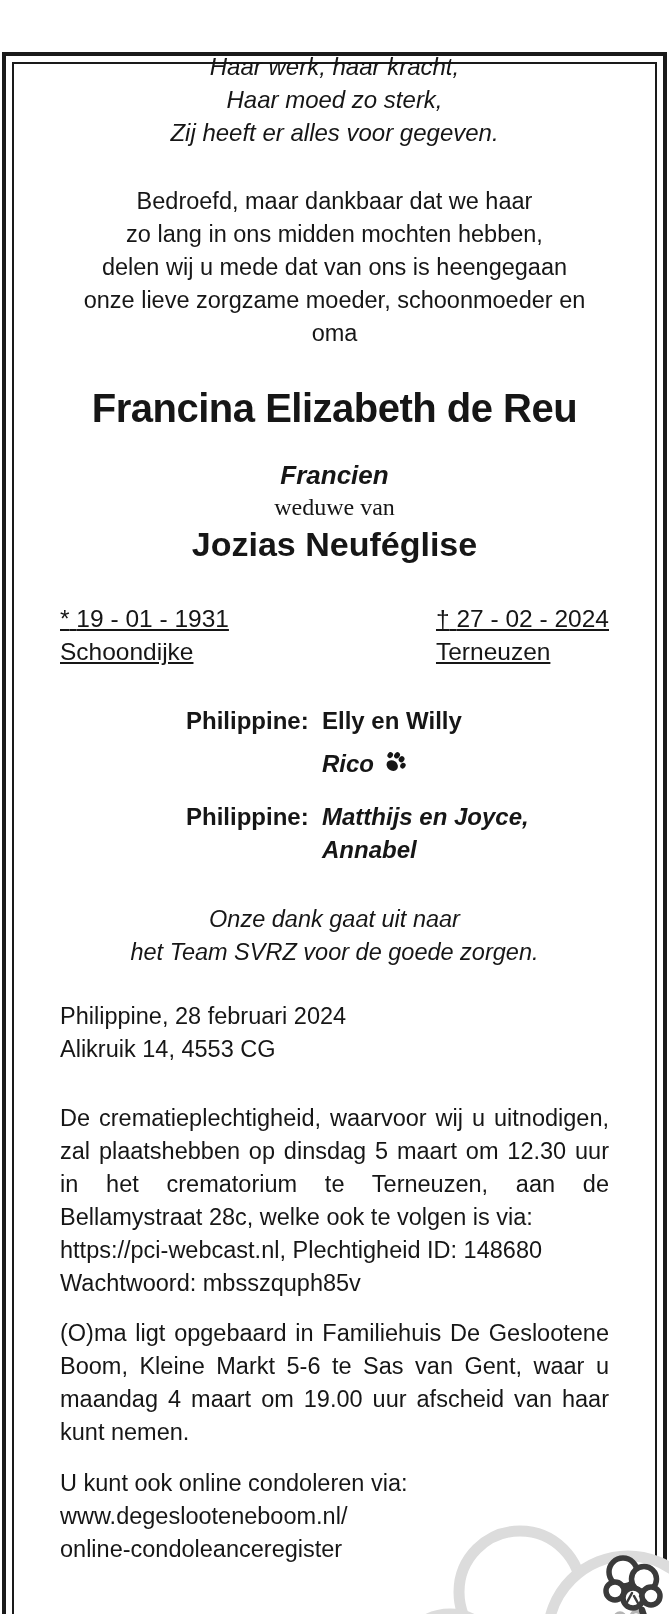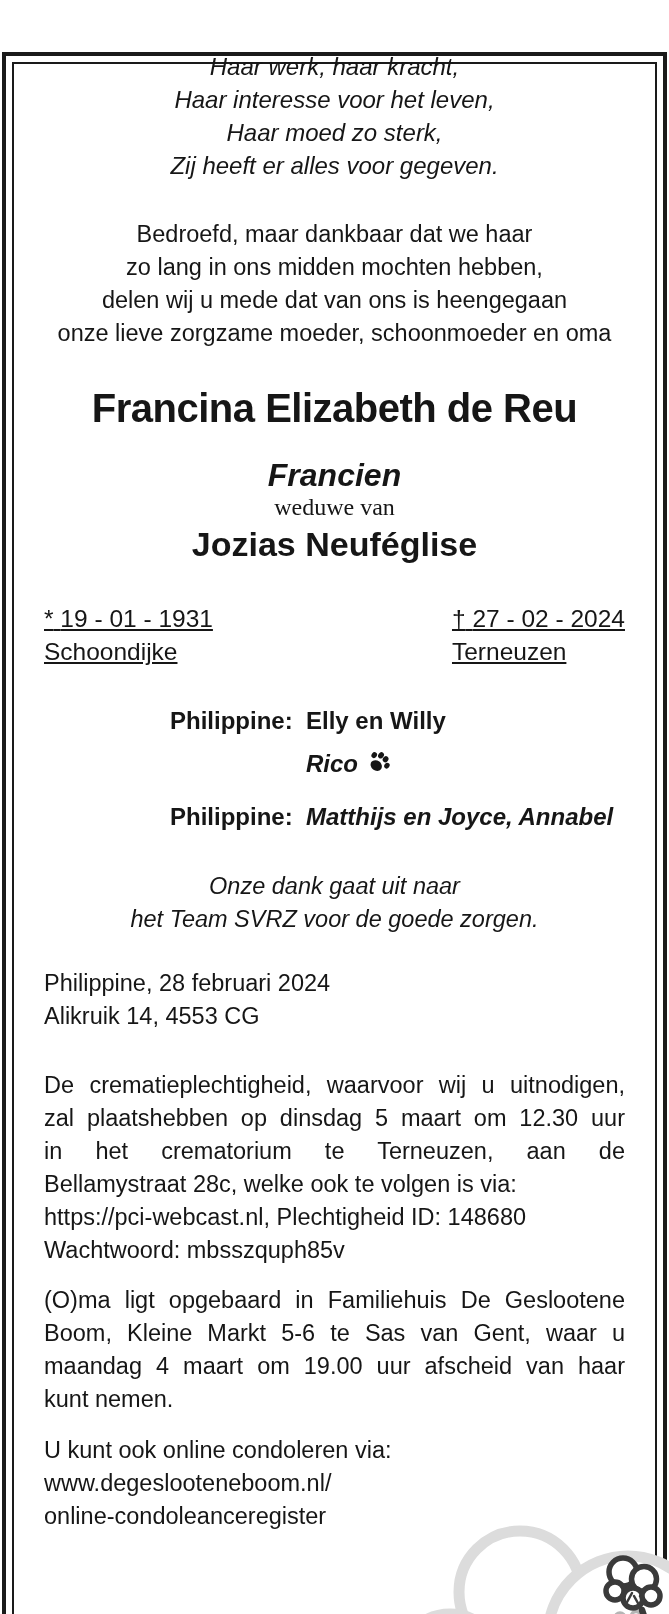--- a/index.html
+++ b/index.html
@@ -3,31 +3,31 @@
 <meta charset="utf-8">
 <style>
   html,body{margin:0;padding:0;background:#ffffff;}
   body{width:669px;height:1614px;overflow:hidden;
        font-family:"Liberation Sans","DejaVu Sans",sans-serif;color:#161616;}
   .sheet{position:relative;width:669px;height:1614px;background:#fff;}
   .frame-outer{position:absolute;top:2px;left:2px;right:2px;bottom:2px;
                border:4px solid #1a1a1a;pointer-events:none;}
   .frame-inner{position:absolute;top:12px;left:12px;right:12px;bottom:12px;
                border:2px solid #1a1a1a;pointer-events:none;}
-  .content{position:relative;padding:0 44px;}
+  .content{position:relative;padding:0 60px;}
   .line{font-size:23.5px;line-height:33px;}
   .center{text-align:center;}
   .it{font-style:italic;}
   .stretch{text-align:justify;text-align-last:justify;}
   .poem{margin-top:50px;}
   .poem .line{font-size:24px;}
   .announce{margin-top:36px;}
   .name{margin-top:34px;font-size:40px;line-height:48px;font-weight:bold;
         text-align:center;white-space:nowrap;letter-spacing:-0.5px;}
-  .nickname{margin-top:25px;font-size:32px;line-height:36px;font-weight:bold;
+  .nickname{margin-top:25px;font-size:26px;line-height:36px;font-weight:bold;
             font-style:italic;text-align:center;}
   .relation{font-size:24px;line-height:28px;text-align:center;font-family:Liberation Serif, serif;}
   .spouse{margin-top:2px;font-size:34px;line-height:42px;font-weight:bold;text-align:center;}
   .dates-row{margin-top:37px;display:flex;justify-content:space-between;text-decoration:underline;}
   .dates-col{font-size:24.5px;line-height:33px;}
   .dates-col.right{}
   .family{margin-top:36px;font-weight:bold;}
   .fam-row{display:flex;margin-left:126px;font-size:24px;line-height:33px;}
   .fam-row.second{margin-top:20px;}
   .fam-label{width:136px;flex:0 0 136px;}
@@ -44,21 +44,20 @@
 <body>
 
 <div class="sheet">
   <div class="frame-outer"></div>
   <div class="frame-inner"></div>
 
   <div class="content">
 
     <div class="poem">
       <div class="line center it">Haar werk, haar kracht,</div>
-      <div class="line center it">Haar interesse voor het leven,</div>
       <div class="line center it">Haar moed zo sterk,</div>
       <div class="line center it">Zij heeft er alles voor gegeven.</div>
     </div>
 
     <div class="announce">
       <div class="line center">Bedroefd, maar dankbaar dat we haar</div>
       <div class="line center">zo lang in ons midden mochten hebben,</div>
       <div class="line center">delen wij u mede dat van ons is heengegaan</div>
       <div class="line center">onze lieve zorgzame moeder, schoonmoeder en oma</div>
     </div>

